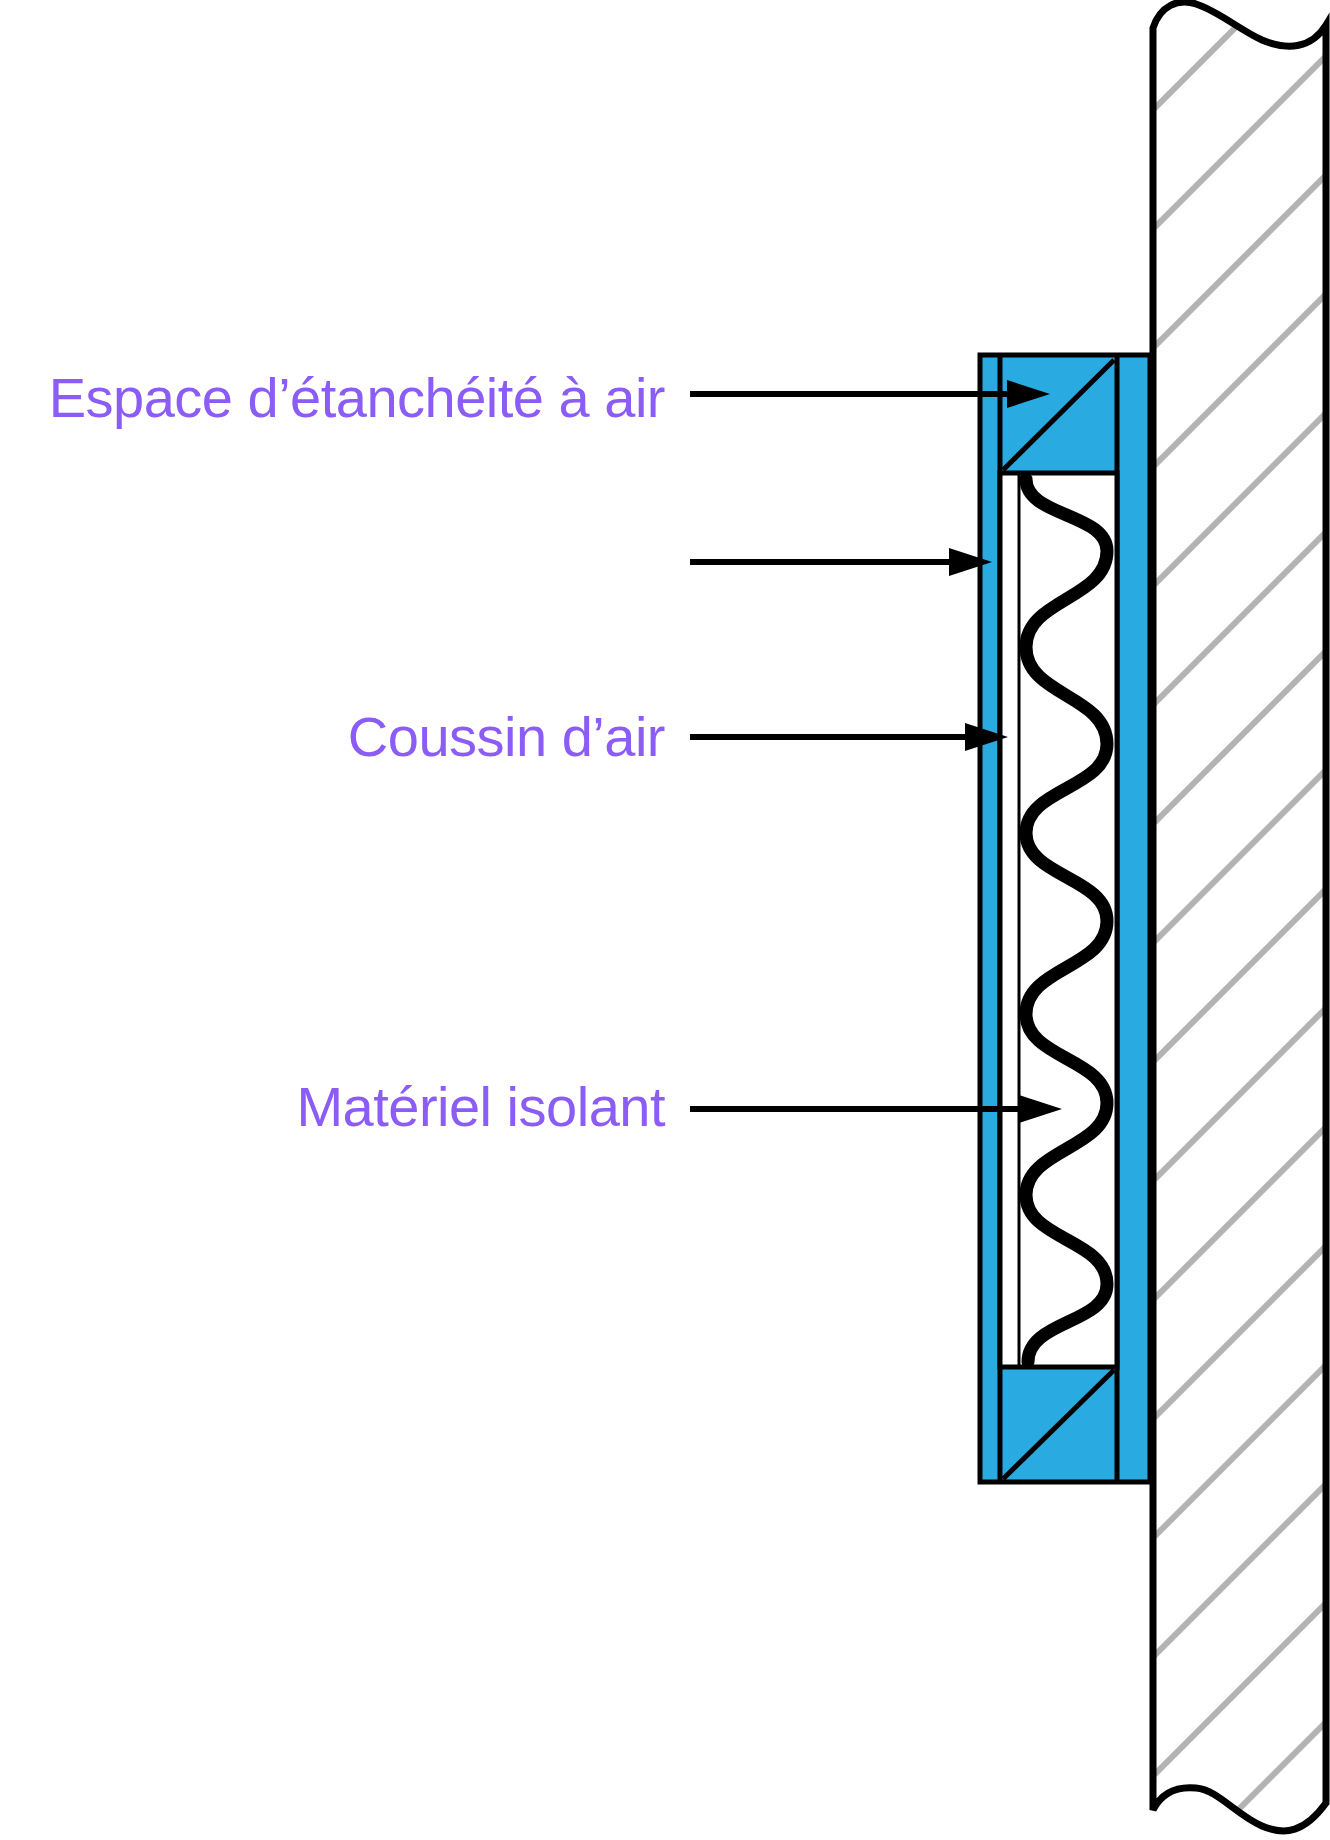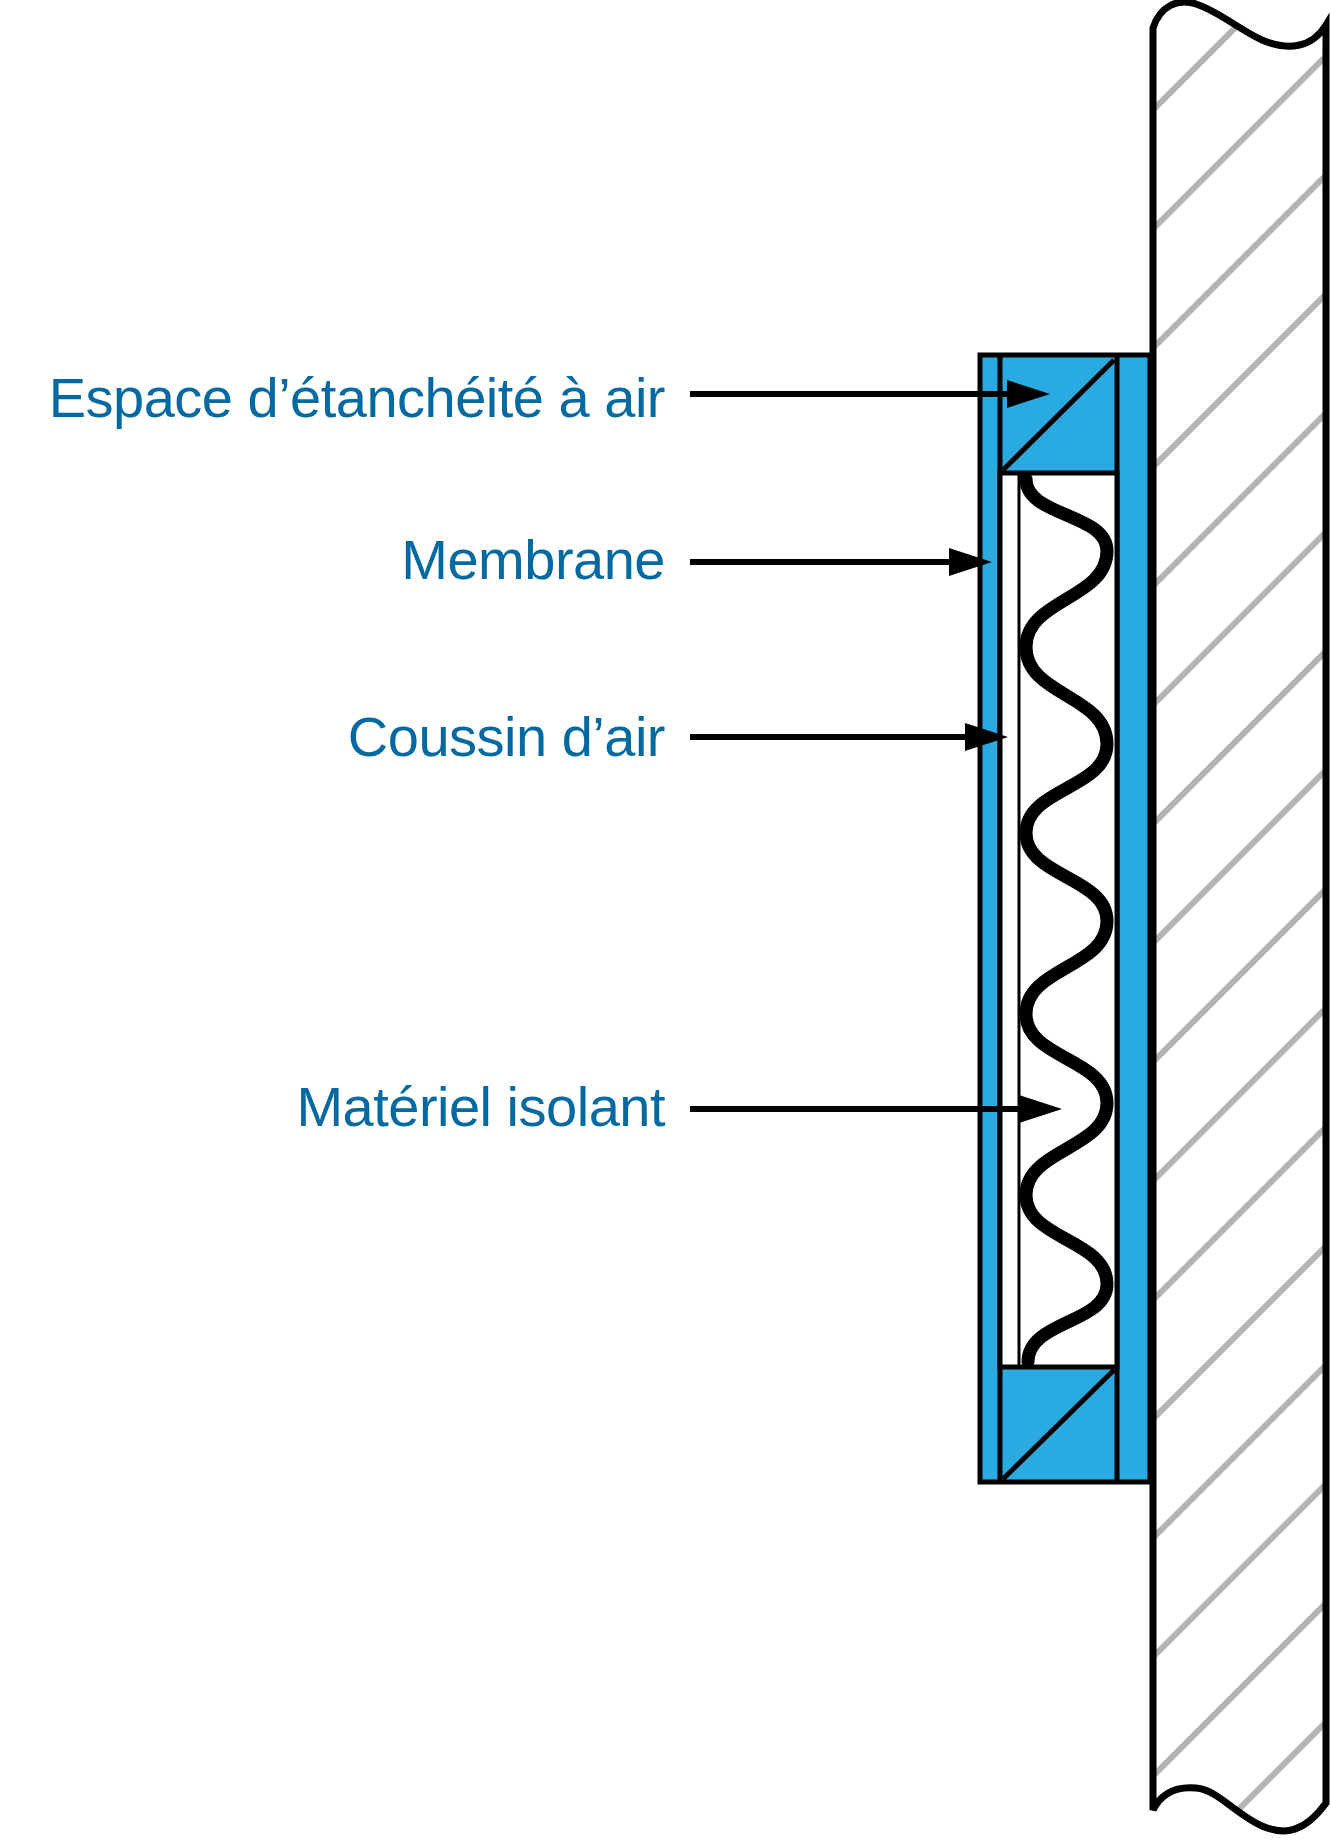--- a/index.html
+++ b/index.html
@@ -18,21 +18,21 @@
   .drawing {
     position: absolute;
     inset: 0;
   }
   .callout-label {
     position: absolute;
     right: 665px;
     transform: translateY(-50%);
     font-size: 56px;
     line-height: 1.1;
-    color: #0369a1;
+    color: #8b5cf6;
     white-space: nowrap;
     text-align: center;
     letter-spacing: -0.5px;
   }
   .label-espace   { top: 398px; }
   .label-membrane { top: 560px; }
   .label-coussin  { top: 737px; }
   .label-materiel { top: 1107px; }
 </style>
 </head>
@@ -137,19 +137,18 @@
       </g>
       <g>
         <line x1="690" y1="1109" x2="1024" y2="1109" stroke-width="6"></line>
         <polygon points="1062,1109 1019,1095 1019,1123" stroke="none"></polygon>
       </g>
     </g>
   </svg>
 
   <div class="callout-label label-espace">Espace d’étanchéité à air</div>
 
-  <div class="callout-label label-membrane">Membrane</div>
 
   <div class="callout-label label-materiel">Matériel isolant</div>
 
   <div class="callout-label label-coussin">Coussin d’air</div>
 
 </div>
 
 </body></html>

